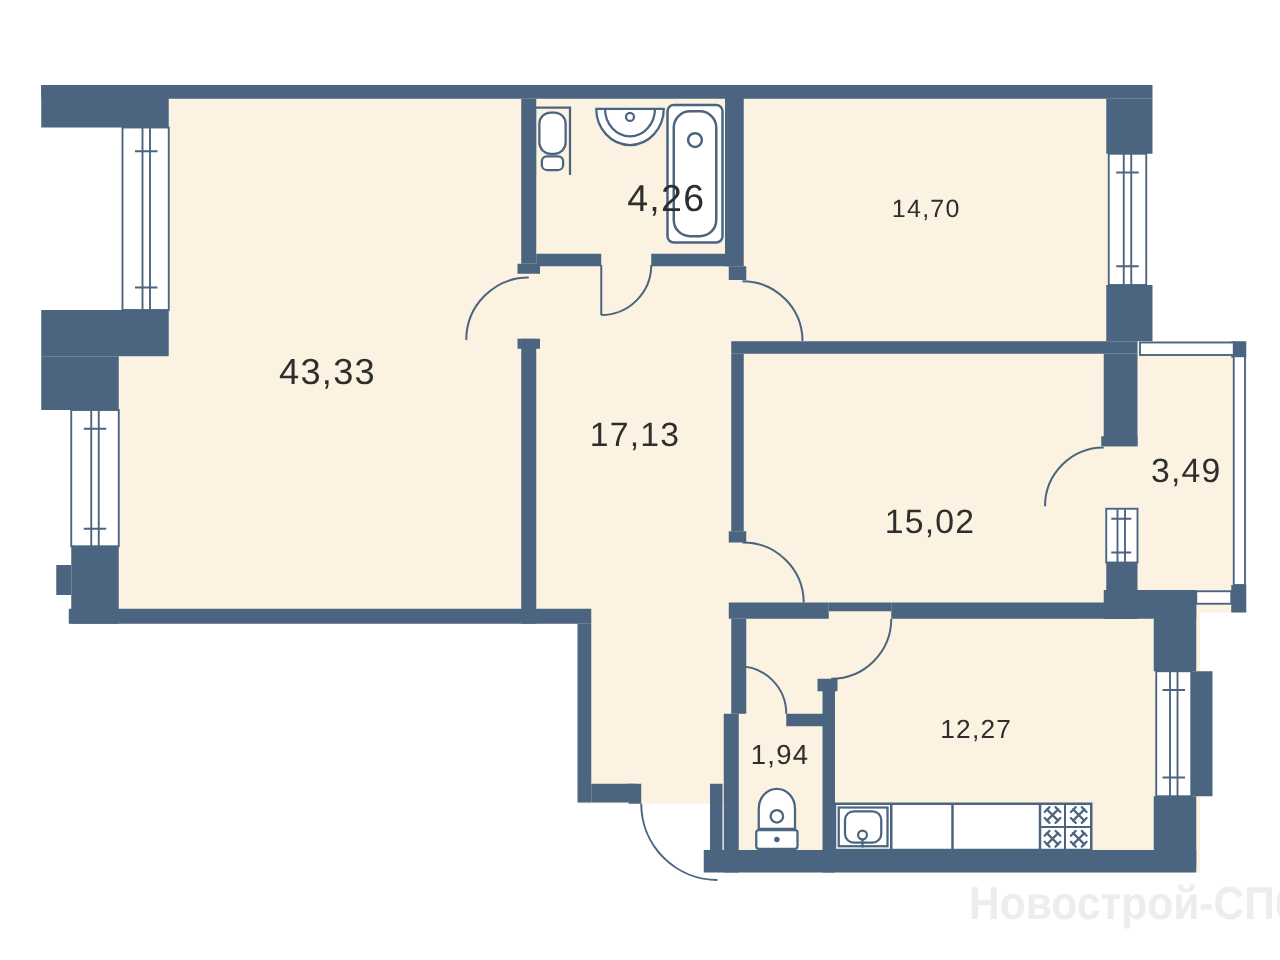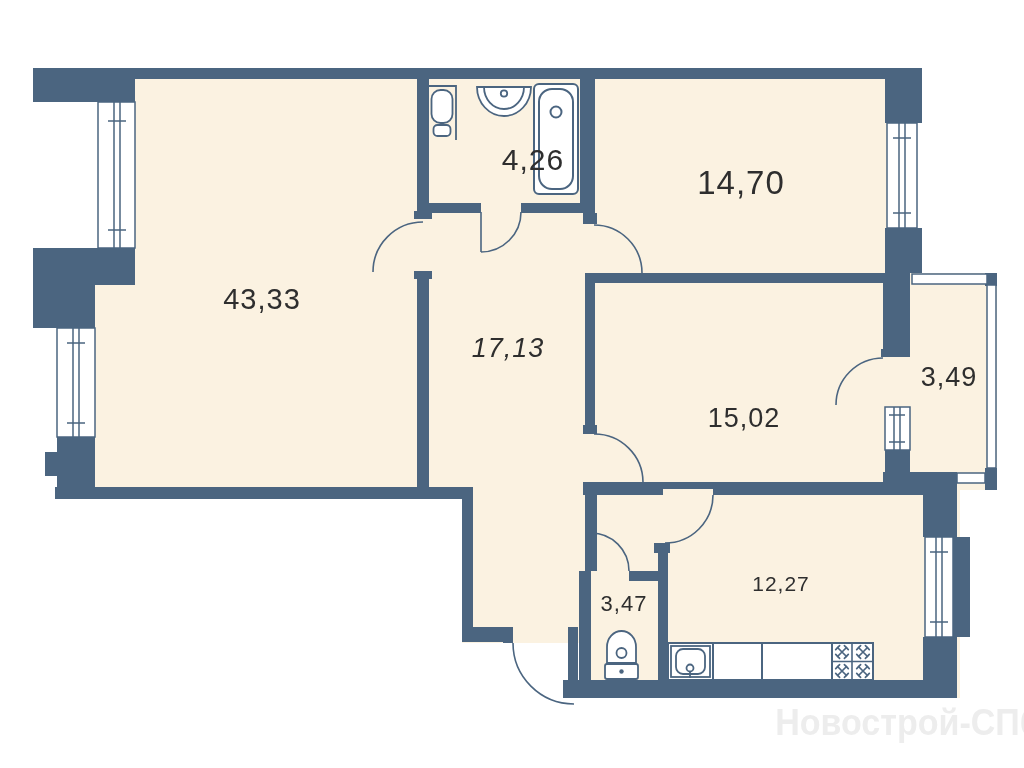--- a/index.html
+++ b/index.html
@@ -6,23 +6,23 @@
   #stage{
     position:relative;width:1024px;height:768px;background:#ffffff;overflow:hidden;
     font-family:"Liberation Sans", sans-serif;
   }
   #plan-svg{position:absolute;left:0;top:0;}
   .room-label{
     position:absolute;transform:translate(-50%,-50%);
     color:#2e2e2e;letter-spacing:1px;font-weight:400;white-space:nowrap;
   }
   .lbl-living  {left:262px;top:299px;font-size:29px;}
-  .lbl-hall    {left:508px;top:348px;font-size:27px;font-style:italic;}
+  .lbl-hall    {left:508px;top:348px;font-size:27px;}
   .lbl-bath    {left:493px;top:160px;font-size:30px;margin-left:40px;}
-  .lbl-bed1    {left:741px;top:183px;font-size:33px;}
+  .lbl-bed1    {left:741px;top:168px;font-size:20px;}
   .lbl-bed2    {left:744px;top:386px;font-size:27px;margin-top:32px;}
   .lbl-balcony {left:949px;top:377px;font-size:27px;}
   .lbl-wc      {left:624px;top:604px;font-size:22px;}
   .lbl-kitchen {left:781px;top:584px;font-size:21px;}
   .watermark{
     position:absolute;left:908px;top:723px;transform:translate(-50%,-50%) scaleX(0.92);
     font-size:37px;font-weight:bold;color:#ededed;white-space:nowrap;
     font-family:"Liberation Sans", sans-serif;letter-spacing:0px;user-select:none;
   }
 </style>
@@ -185,17 +185,17 @@
     </g>
   </g>
 </svg>
 
   <div class="room-label lbl-living">43,33</div>
   <div class="room-label lbl-hall">17,13</div>
   <div class="room-label lbl-bath">4,26</div>
   <div class="room-label lbl-bed1">14,70</div>
   <div class="room-label lbl-bed2">15,02</div>
   <div class="room-label lbl-balcony">3,49</div>
-  <div class="room-label lbl-wc">3,47</div>
+  <div class="room-label lbl-wc">1,94</div>
   <div class="room-label lbl-kitchen">12,27</div>
 
   <div class="watermark">Новострой-СПб</div>
 </div>
 
 </body></html>

